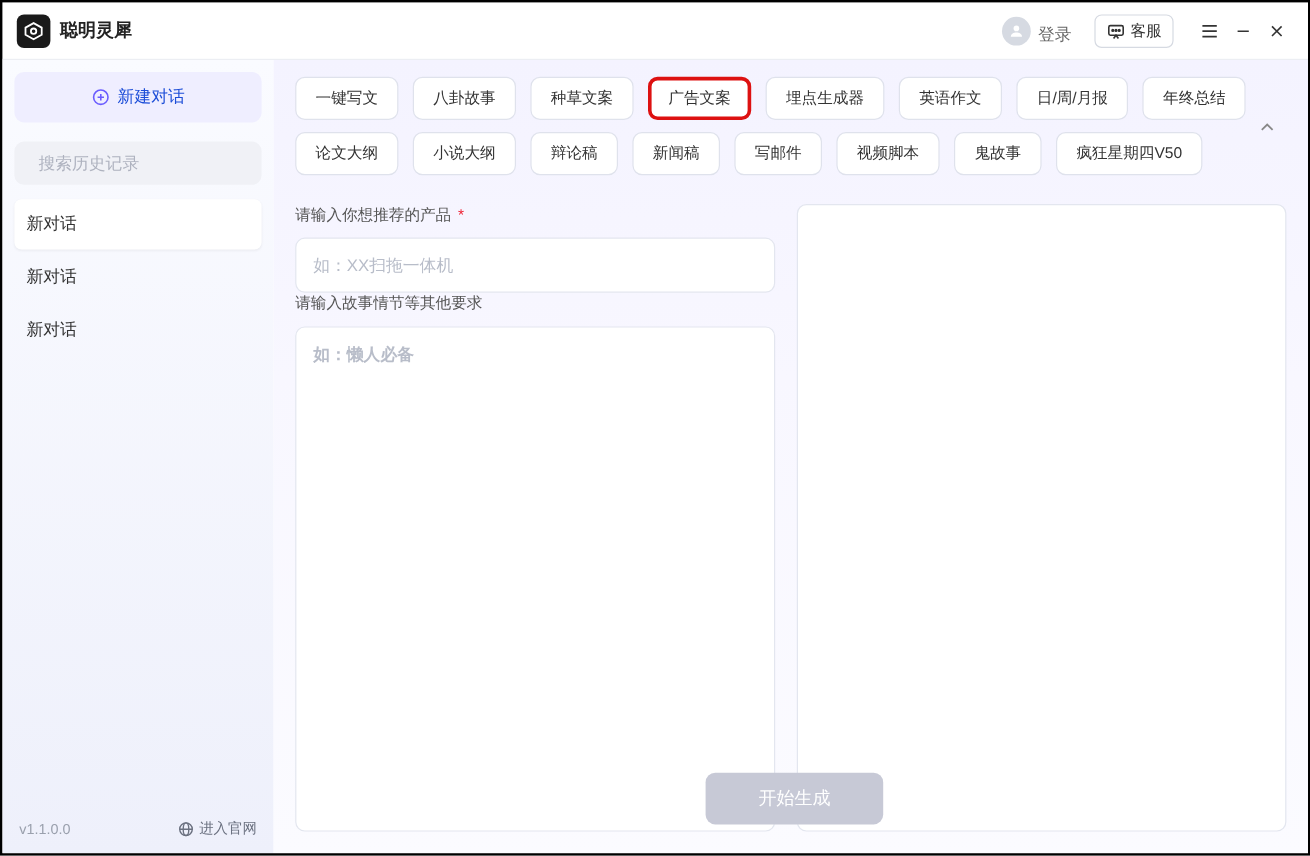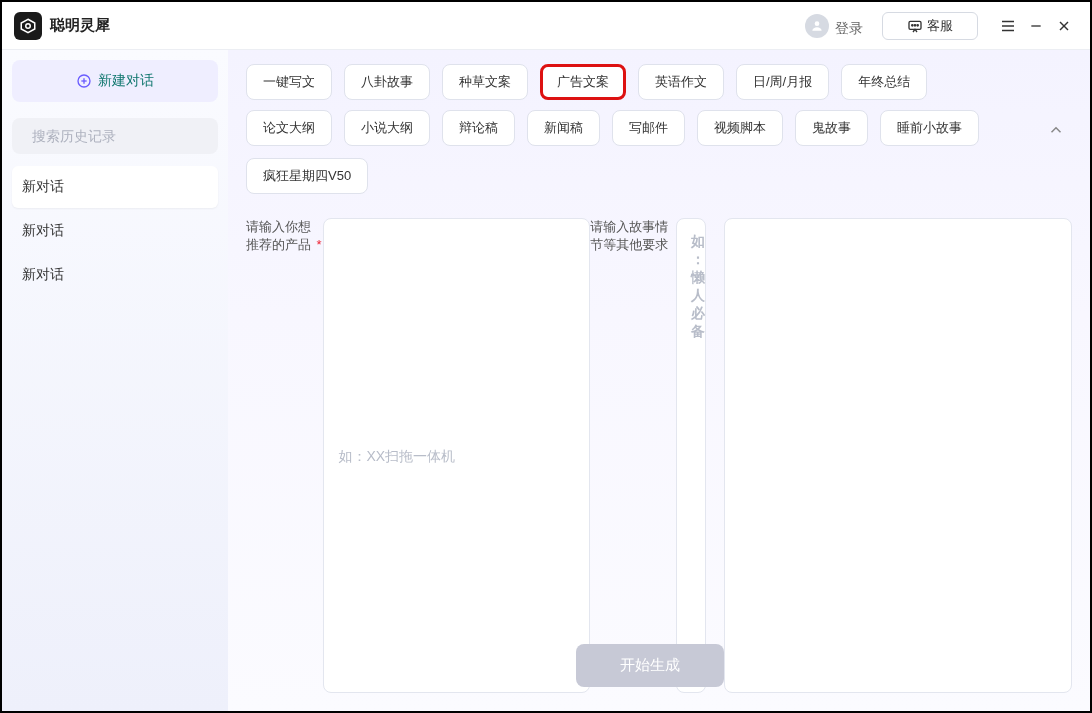--- a/index.html
+++ b/index.html
@@ -7,64 +7,64 @@
   body { border: 2px solid #000; background: #fff; overflow: hidden; }
 
   
   .titlebar { height: 48px; display: flex; align-items: center; padding: 0 12px; border-bottom: 1px solid #eceef3; }
   .titlebar .logo { width: 28px; height: 28px; border-radius: 6px; background: #1a1a1a; display: flex; align-items: center; justify-content: center; margin-right: 8px; }
   .titlebar .logo svg { width: 18px; height: 18px; }
   .titlebar .app-title { font-size: 15px; font-weight: 600; color: #222; }
   .titlebar .spacer { flex: 1; }
   .titlebar .login { display: flex; align-items: flex-end; gap: 6px; color: #666; font-size: 14px; margin-right: 19px; cursor: pointer; }
   .titlebar .login .avatar { width: 24px; height: 24px; border-radius: 50%; background: #d6dae2; display:flex; align-items:center; justify-content:center; }
-  .titlebar .support { display: flex; align-items: center; gap: 4px; border: 1px solid #d6dae2; border-radius: 6px; padding: 4px 24px; font-size: 13px; color: #333; cursor: pointer; margin-right: 16px; }
+  .titlebar .support { display: flex; align-items: center; gap: 4px; border: 1px solid #d6dae2; border-radius: 6px; padding: 4px 9px; font-size: 13px; color: #333; cursor: pointer; margin-right: 16px; }
   .titlebar .win-btn { width: 28px; height: 28px; display:flex;align-items:center;justify-content:center; cursor:pointer; color:#333; }
 
   
   .main { display: flex; height: calc(100% - 48px); }
 
   
   .sidebar { width: 226px; background: linear-gradient(180deg,#fafbff 0%, #eef0fb 100%); display:flex; flex-direction:column; padding: 10px; }
   .tabs { display:flex; background:#fff; border-radius: 10px; overflow:hidden; box-shadow: 0 1px 2px rgba(0,0,0,.04); margin-bottom: 16px; }
   .tabs .tab { flex:1; text-align:center; padding: 12px 0; font-size: 15px; font-weight:600; cursor:pointer; }
   .tabs .tab.inactive { color:#333; background:#fff; }
   .tabs .tab.active { color:#fff; background:#6a5cff; }
-  .new-chat { background:#efeeff; color:#0f766e; border-radius:8px; padding: 12px 0; text-align:center; font-size:14px; font-weight:500; cursor:pointer; display:flex; align-items:center; justify-content:center; gap:6px; margin-bottom:16px; }
+  .new-chat { background:#efeeff; color:#1d4ed8; border-radius:8px; padding: 12px 0; text-align:center; font-size:14px; font-weight:500; cursor:pointer; display:flex; align-items:center; justify-content:center; gap:6px; margin-bottom:16px; }
   .search { display:flex; align-items:center; gap:8px; background:#f0f1f6; border-radius:8px; padding: 10px 12px; margin-bottom:12px; }
   .search input { border:none; outline:none; background:transparent; font-size:14px; color:#555; flex:1; }
   .search input::placeholder { color:#aeb2bf; }
   .history { display:flex; flex-direction:column; gap:2px; }
   .history-item { padding: 12px 10px; font-size:14px; color:#333; border-radius:6px; cursor:pointer; }
   .history-item.selected { background:#fff; box-shadow: 0 1px 2px rgba(0,0,0,.05); }
   .sidebar-footer { margin-top:auto; display:flex; align-items:center; justify-content:space-between; font-size:12px; color:#9aa0ad; padding: 6px 4px 2px; }
   .site-link { display:flex; align-items:center; gap:4px; cursor:pointer; color:#6b7180; }
 
   
   .content { flex:1; background: linear-gradient(180deg,#f4f3ff 0%, #f8f7ff 40%, #fbfbff 100%); padding: 14px 18px 18px 18px; display:flex; flex-direction:column; position:relative; }
 
   .template-area { display:flex; align-items:center; gap:0; }
   .template-rows { flex:1; display:flex; flex-direction:column; gap:10px; }
   .template-row { display:flex; flex-wrap:wrap; gap:12px; }
   .tpl-btn { background:#fff; border:1px solid #dfe2ec; border-radius:8px; padding: 8px 16px; font-size:13px; color:#333; cursor:pointer; white-space:nowrap; }
   .tpl-btn.selected { border:3px solid #d11; padding:6px 14px; }
   .collapse-btn { width:32px; height:32px; display:flex; align-items:center; justify-content:center; cursor:pointer; color:#888; margin-top:2px; }
 
   .form-and-output { display:flex; gap:18px; margin-top:24px; flex:1; min-height:0; }
-  .form-col { width:460px; display:flex; flex-direction:row; }
+  .form-col { width:400px; display:flex; flex-direction:column; }
   .output-col { flex:1; }
   .field-label { font-size:13px; color:#555; margin-bottom:10px; }
   .field-label .req { color:#e23; margin-left:2px; }
   .text-input { width:100%; background:#fff; border:1px solid #e3e6ef; border-radius:8px; padding: 14px 14px; font-size:14px; color:#333; outline:none; font-family:Liberation Sans, sans-serif; }
   .text-input::placeholder { color:#b8bdc9; }
   .textarea { width:100%; flex:1; min-height:280px; background:#fff; border:1px solid #e3e6ef; border-radius:8px; padding:14px; font-size:14px; color:#333; outline:none; resize:none; font-family:inherit;font-weight:bold; }
   .textarea::placeholder { color:#b8bdc9; }
   .output-box { width:100%; height:100%; min-height:430px; background:#fff; border:1px solid #e3e6ef; border-radius:8px; }
 
-  .generate-btn { margin-top:22px; align-self:center; background:#c7c9d6; color:#fff; border:none; border-radius:8px; padding: 12px 44px; font-size:15px; cursor:pointer; position:absolute; bottom:24px; left:348px; }
+  .generate-btn { margin-top:22px; align-self:center; background:#c7c9d6; color:#fff; border:none; border-radius:8px; padding: 12px 44px; font-size:15px; cursor:pointer; position:absolute; bottom:24px; left:360px; }
 </style>
 </head>
 <body>
 
 <div class="titlebar">
   <div class="logo">
     <svg viewBox="0 0 24 24" fill="none" stroke="#fff" stroke-width="2">
         <polygon points="12,3 21,8 21,16 12,21 3,16 3,8"></polygon>
         <circle cx="12" cy="12" r="3"></circle>
       </svg>
@@ -125,43 +125,54 @@
           <circle cx="11" cy="11" r="7"></circle>
           <line x1="21" y1="21" x2="16" y2="16"></line>
         </svg>
       <input type="text" placeholder="搜索历史记录" style="">
     </div>
     <div class="history">
       <div class="history-item selected">新对话</div>
       <div class="history-item">新对话</div>
       <div class="history-item">新对话</div>
     </div>
+    <div class="sidebar-footer">
+      <span>v1.1.0.0</span>
+      <span class="site-link">
+        <svg width="14" height="14" viewBox="0 0 24 24" fill="none" stroke="#6b7180" stroke-width="2">
+            <circle cx="12" cy="12" r="9"></circle>
+            <ellipse cx="12" cy="12" rx="4" ry="9"></ellipse>
+            <line x1="3" y1="12" x2="21" y2="12"></line>
+          </svg>
+        <span>进入官网</span>
+      </span>
+    </div>
   </div>
 
   <div class="content">
     <div class="template-area">
       <div class="template-rows">
         <div class="template-row" id="tpl-row1">
             <div class="tpl-btn">一键写文</div>
             <div class="tpl-btn">八卦故事</div>
             <div class="tpl-btn">种草文案</div>
             <div class="tpl-btn selected">广告文案</div>
+            <div class="tpl-btn">埋点生成器</div>
             <div class="tpl-btn">英语作文</div>
             <div class="tpl-btn">日/周/月报</div>
             <div class="tpl-btn">年终总结</div>
           </div>
         <div class="template-row" id="tpl-row2">
             <div class="tpl-btn">论文大纲</div>
             <div class="tpl-btn">小说大纲</div>
             <div class="tpl-btn">辩论稿</div>
             <div class="tpl-btn">新闻稿</div>
             <div class="tpl-btn">写邮件</div>
             <div class="tpl-btn">视频脚本</div>
             <div class="tpl-btn">鬼故事</div>
-            <div class="tpl-btn">睡前小故事</div>
             <div class="tpl-btn">疯狂星期四V50</div>
           </div>
       </div>
       <div class="collapse-btn">
         <svg width="18" height="18" viewBox="0 0 24 24" fill="none" stroke="#888" stroke-width="2">
             <polyline points="6 15 12 9 18 15"></polyline>
           </svg>
       </div>
     </div>
 

